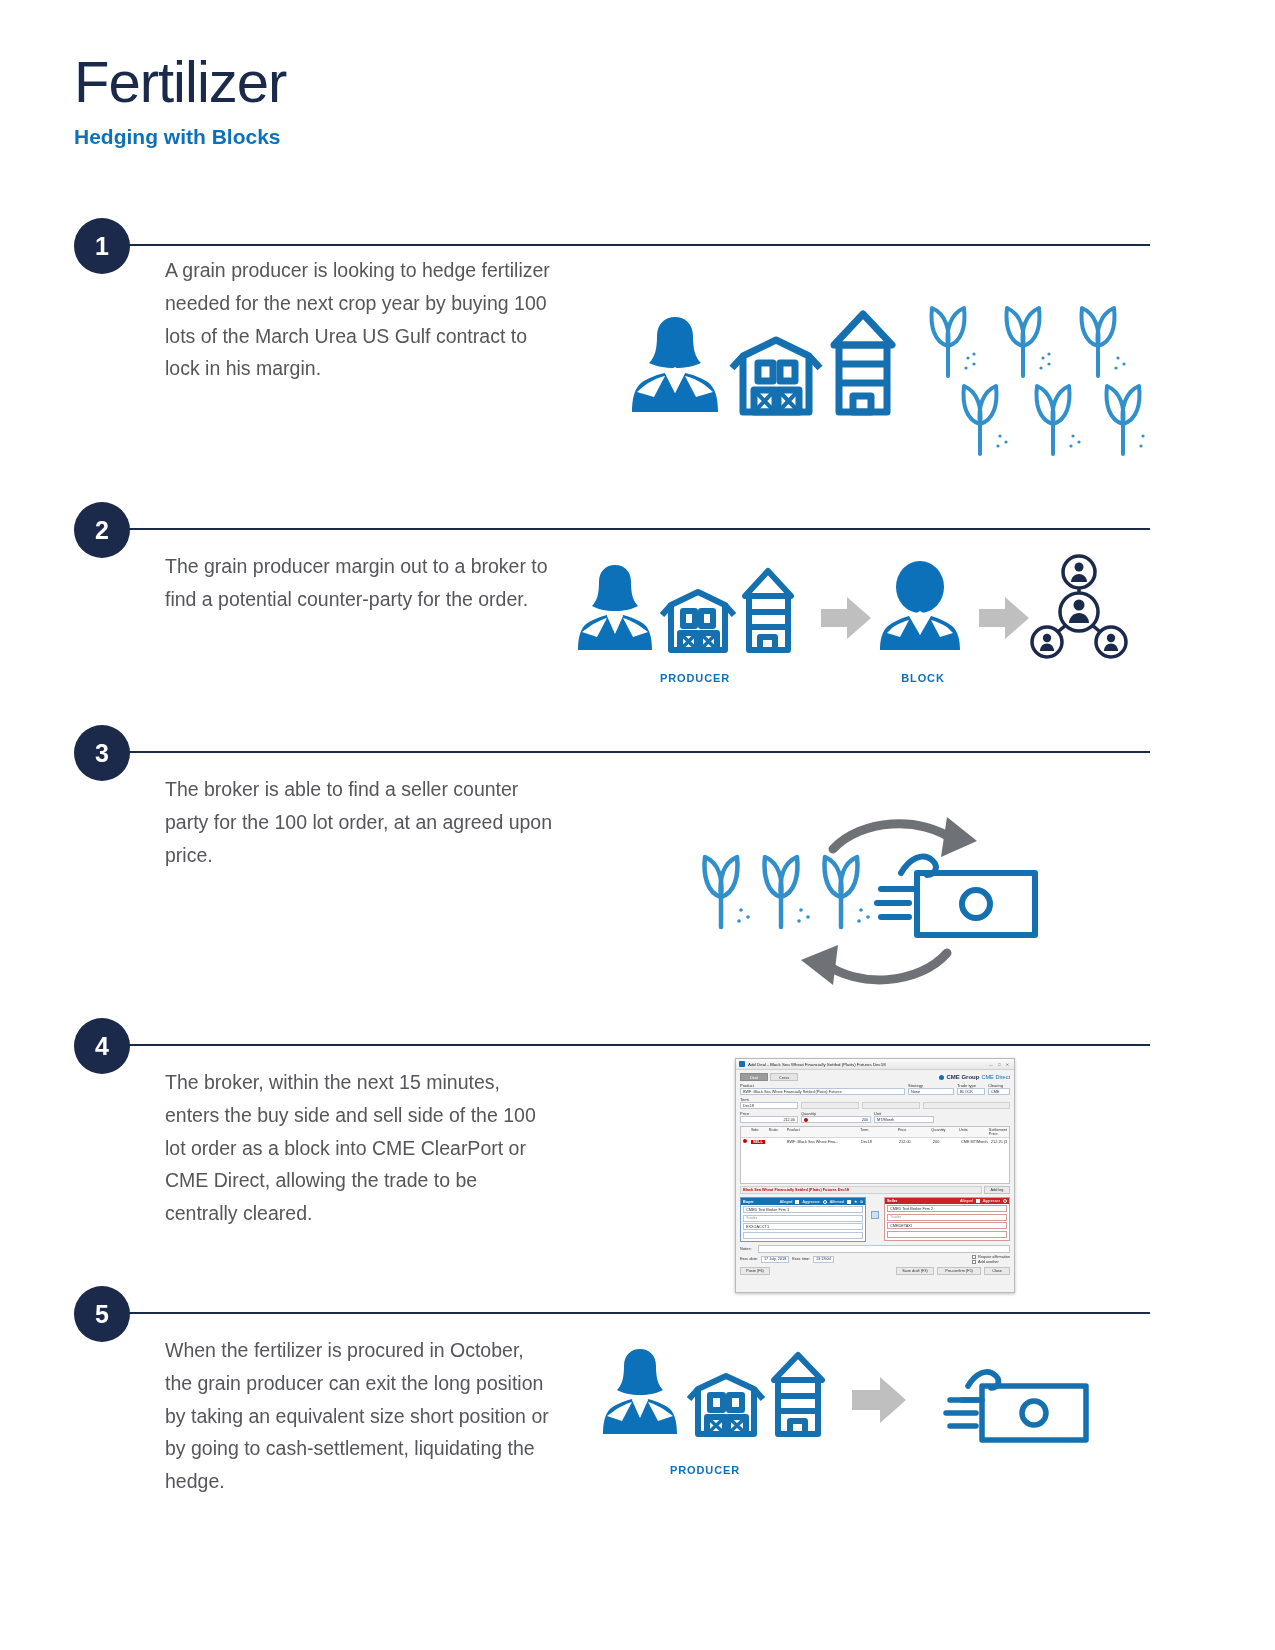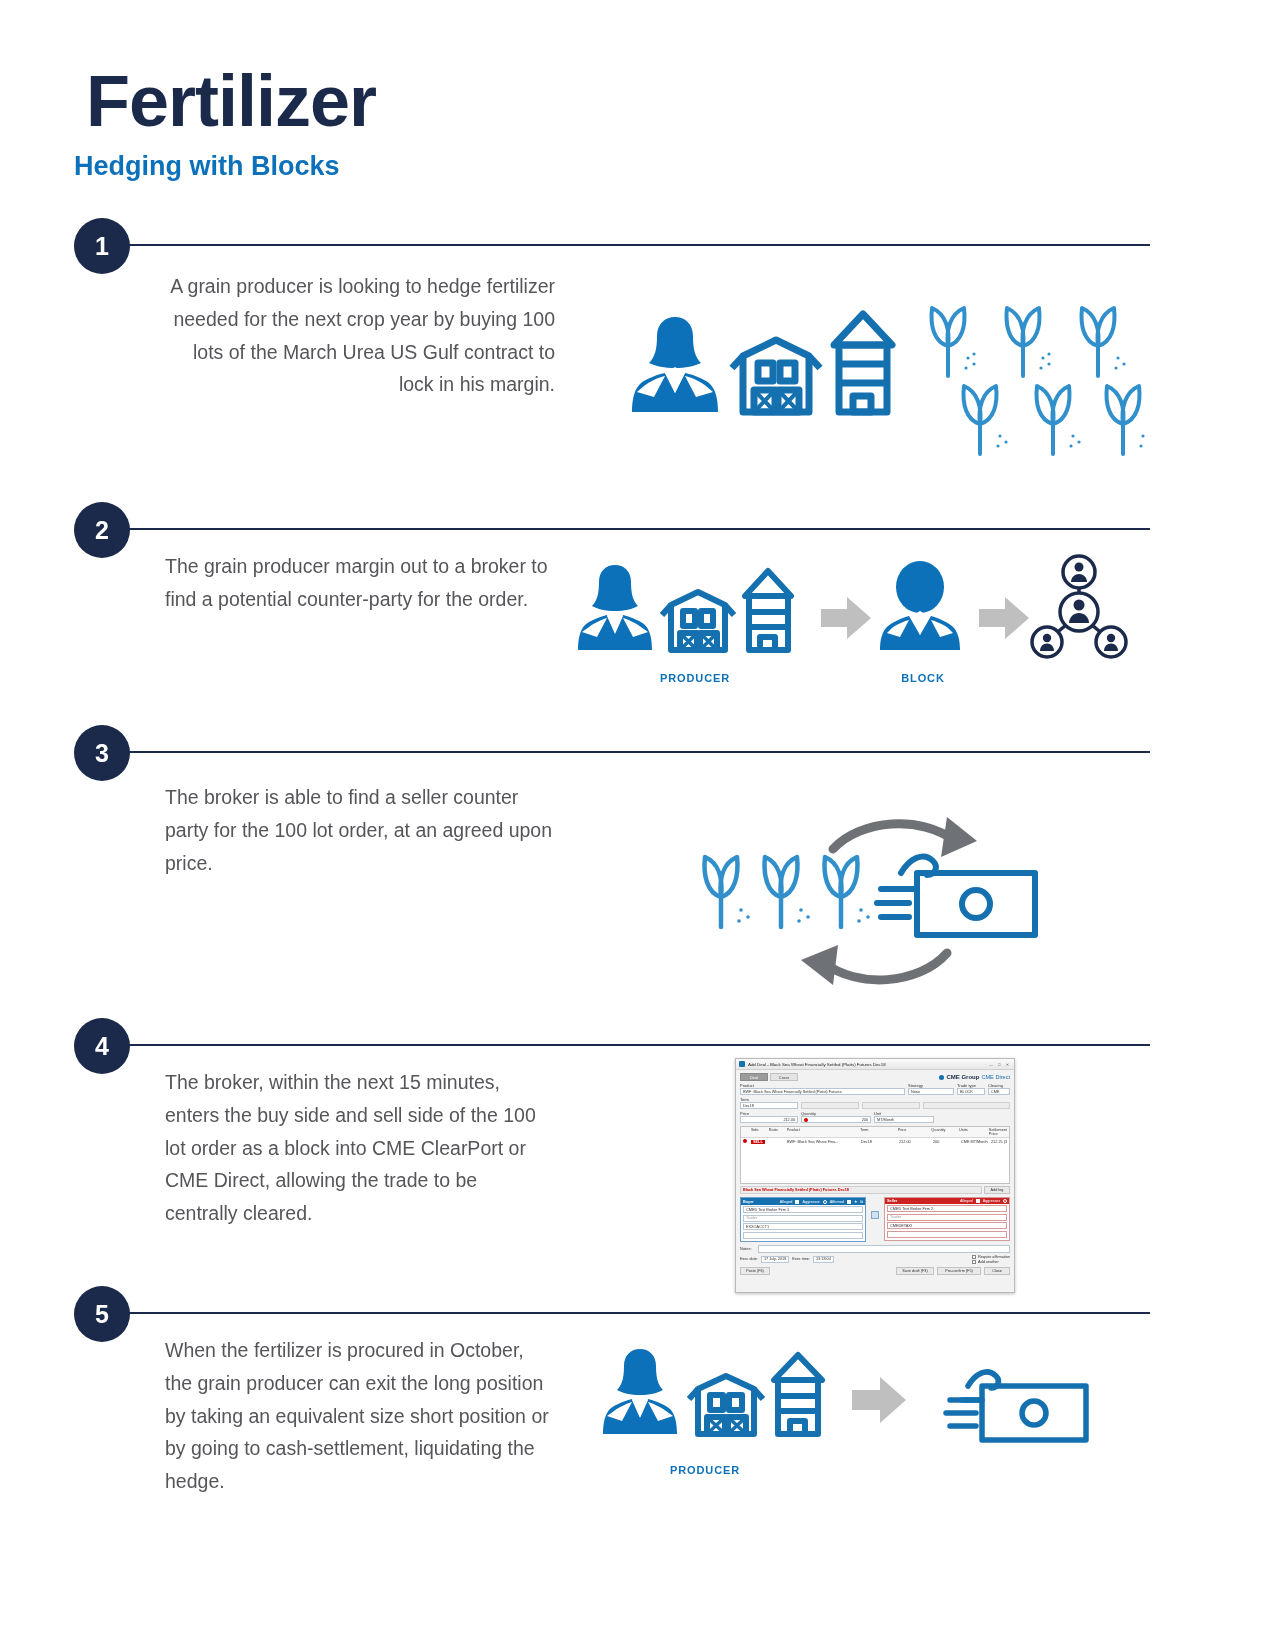--- a/index.html
+++ b/index.html
@@ -10,25 +10,25 @@
     font-family:"Liberation Sans", sans-serif;
     color:#4a4a4a;
     position:relative;
     overflow:hidden;
   }
   .page { position:relative; width:1275px; height:1650px; padding:0; }
 
   
   .header { position:absolute; left:74px; top:52px; }
   .title {
-    font-size:72px; font-weight:bold; color:#1b2a4a;
-    letter-spacing:-1px; line-height:1.05; margin:12px;
+    font-size:58px; font-weight:normal; color:#1b2a4a;
+    letter-spacing:-1px; line-height:1.05; margin:0;
   }
   .subtitle {
-    font-size:27px; font-weight:bold; color:#0c71b9;
+    font-size:21px; font-weight:bold; color:#0c71b9;
     margin:12px 0 0 0; line-height:1.1;
   }
 
   
   .step { position:absolute; left:0; width:1275px; }
   .badge {
     position:absolute; left:74px; width:56px; height:56px;
     border-radius:50%; background:#1b2a4a; color:#fff;
     font-size:25px; font-weight:bold;
     display:flex; align-items:center; justify-content:center;
@@ -55,21 +55,21 @@
 <div class="page">
 
   <div class="header">
     <h1 class="title">Fertilizer</h1>
     <div class="subtitle">Hedging with Blocks</div>
   </div>
 
   <div class="step" style="top:218px;">
     <div class="rule"></div>
     <div class="badge" style="top:0;">1</div>
-    <div class="steptext" style="top:52px;text-align:right;">A grain producer is looking to hedge fertilizer needed for the next crop year by buying 100 lots of the March Urea US Gulf contract to lock in his margin.</div>
+    <div class="steptext" style="top:36px;">A grain producer is looking to hedge fertilizer needed for the next crop year by buying 100 lots of the March Urea US Gulf contract to lock in his margin.</div>
 
     <div class="art" style="left:610px; top:82px;">
       <svg width="540" height="165" viewBox="0 0 540 165">
 
         <g fill="#0c71b9">
           <path d="M47 36c0-12 8-19 18-19s18 7 18 19c0 13 2 21 8 27-6 3-16 5-26 5s-20-2-26-5c6-6 8-14 8-27z"></path>
           <path d="M30 84c6-6 20-10 25-11l10 20 10-20c5 1 19 5 25 11 6 6 8 16 8 28H22c0-12 2-22 8-28z"></path>
           <path d="M55 73l10 20 10-20-10-6z" fill="#fff"></path>
           <path d="M34 86c6-5 16-9 21-10l-11 21-17-5z" fill="#fff"></path>
           <path d="M96 86c-6-5-16-9-21-10l11 21 17-5z" fill="#fff"></path>
@@ -218,21 +218,21 @@
       </svg>
     </div>
 
     <div class="artlabel" style="position:absolute; left:630px; top:170px; width:130px;">PRODUCER</div>
     <div class="artlabel" style="position:absolute; left:858px; top:170px; width:130px;">BLOCK</div>
   </div>
 
   <div class="step" style="top:725px;">
     <div class="rule"></div>
     <div class="badge" style="top:0;">3</div>
-    <div class="steptext" style="top:56px;">The broker is able to find a seller counter party for the 100 lot order, at an agreed upon price.</div>
+    <div class="steptext" style="top:48px;">The broker is able to find a seller counter party for the 100 lot order, at an agreed upon price.</div>
 
     <div class="art" style="left:685px; top:52px;">
       <svg width="370" height="245" viewBox="0 0 370 245">
 
         <g fill="none" stroke="#6e7176" stroke-width="9" stroke-linecap="round">
           <path d="M148 72c28-30 88-34 122-8"></path>
         </g>
         <path d="M262 40l30 24-36 16z" fill="#6e7176"></path>
 
         <g fill="none" stroke="#6e7176" stroke-width="9" stroke-linecap="round">

